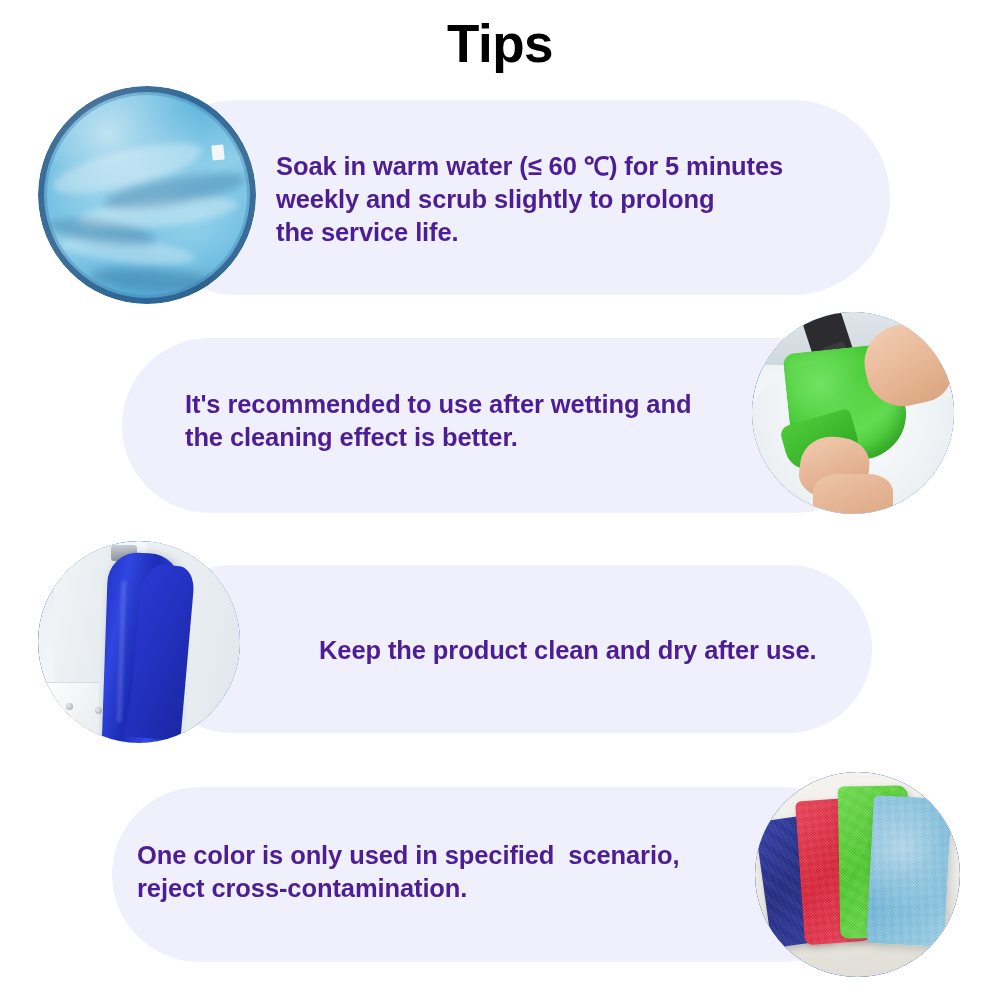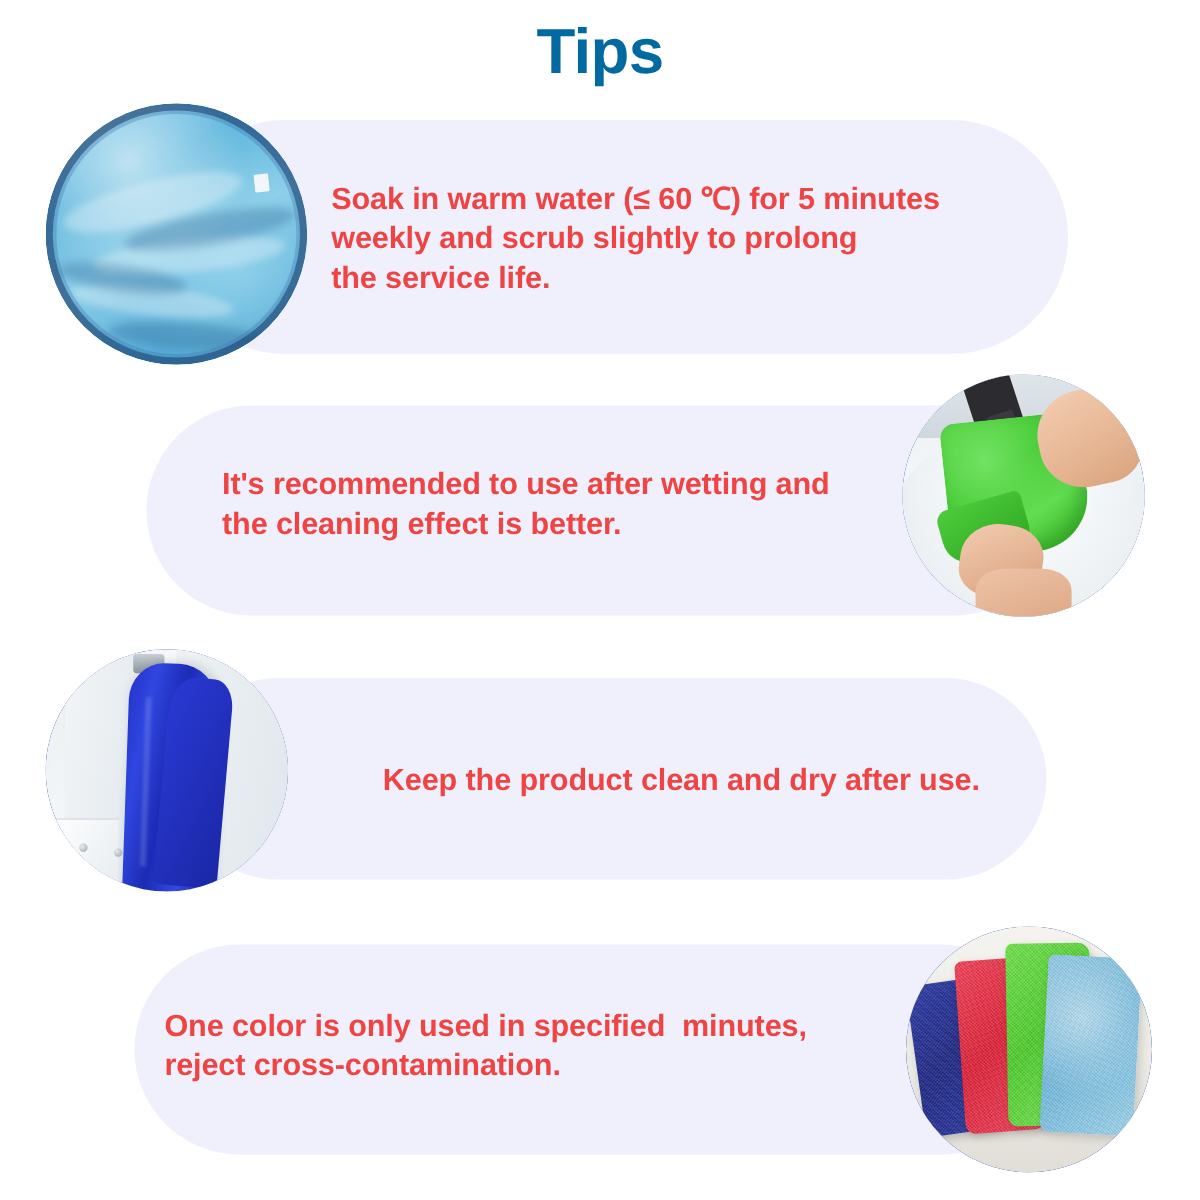--- a/index.html
+++ b/index.html
@@ -26,40 +26,40 @@
 
   
   .title {
     position: absolute;
     left: 0;
     top: 16px;
     width: 1000px;
     text-align: center;
     font-size: 53px;
     font-weight: bold;
-    color: #0369a1;
+    color: #000000;
     letter-spacing: -0.5px;
     line-height: 1.05;
   }
 
   
   .pill {
     position: absolute;
     background: #eff0fb;
     border-radius: 999px;
   }
   .pill-1 { left: 140px;  top: 100px; width: 750px; height: 195px; }
   .pill-2 { left: 122px;  top: 338px; width: 760px; height: 175px; }
   .pill-3 { left: 148px;  top: 565px; width: 724px; height: 168px; }
   .pill-4 { left: 112px;  top: 787px; width: 760px; height: 175px; }
 
   
   .pill-text {
     position: absolute;
-    color: #ef4444;
+    color: #4c1d95;
     font-weight: bold;
     font-size: 25.5px;
     line-height: 1.30;
     white-space: pre-wrap;
     letter-spacing: -0.1px;
   }
   .text-1 { left: 276px; top: 150px; width: 600px; }
   .text-2 { left: 185px; top: 388px; width: 590px; }
   .text-3 { left: 276px; top: 634px; width: 600px; margin-left: 43px; }
   .text-4 { left: 137px; top: 839px; width: 620px; }
@@ -383,21 +383,21 @@
       <div class="p3-screw p3-screw-a"></div>
       <div class="p3-screw p3-screw-b"></div>
       <div class="p3-hook"></div>
       <div class="p3-towel"></div>
       <div class="p3-towel2"></div>
       <div class="p3-towel-fold"></div>
     </div>
   </div>
 
   <div class="pill pill-4"></div>
-  <div class="pill-text text-4">One color is only used in specified  minutes,
+  <div class="pill-text text-4">One color is only used in specified  scenario,
 reject cross-contamination.</div>
 
   <div class="photo photo-4 photo-ring">
     <div class="photo-inner">
       <div class="p4-bg"></div>
       <div class="p4-t p4-navy">
         <div class="p4-texture"></div>
       </div>
       <div class="p4-t p4-red">
         <div class="p4-texture"></div>

